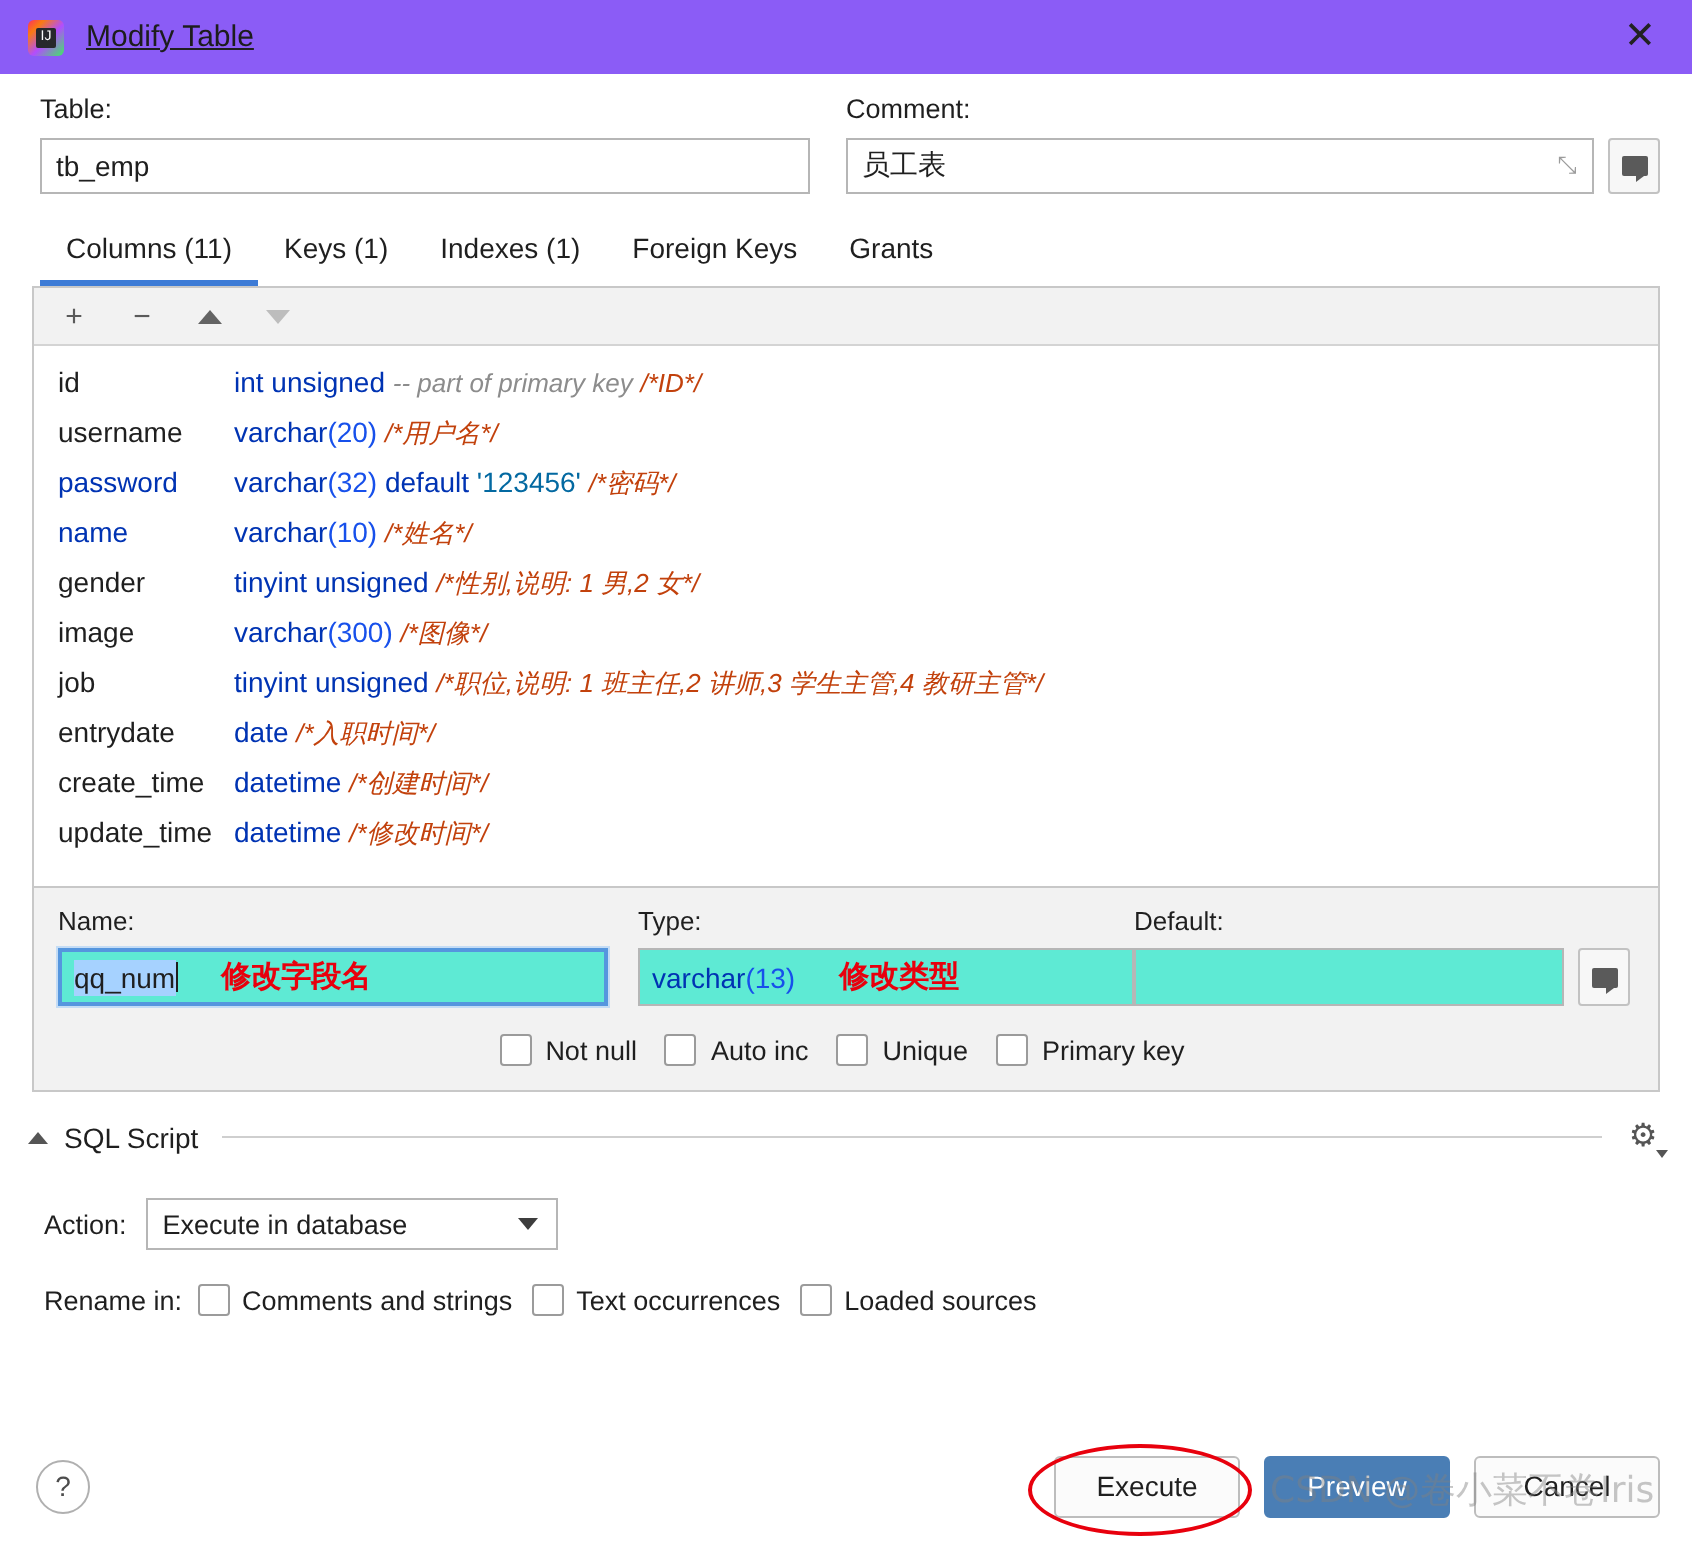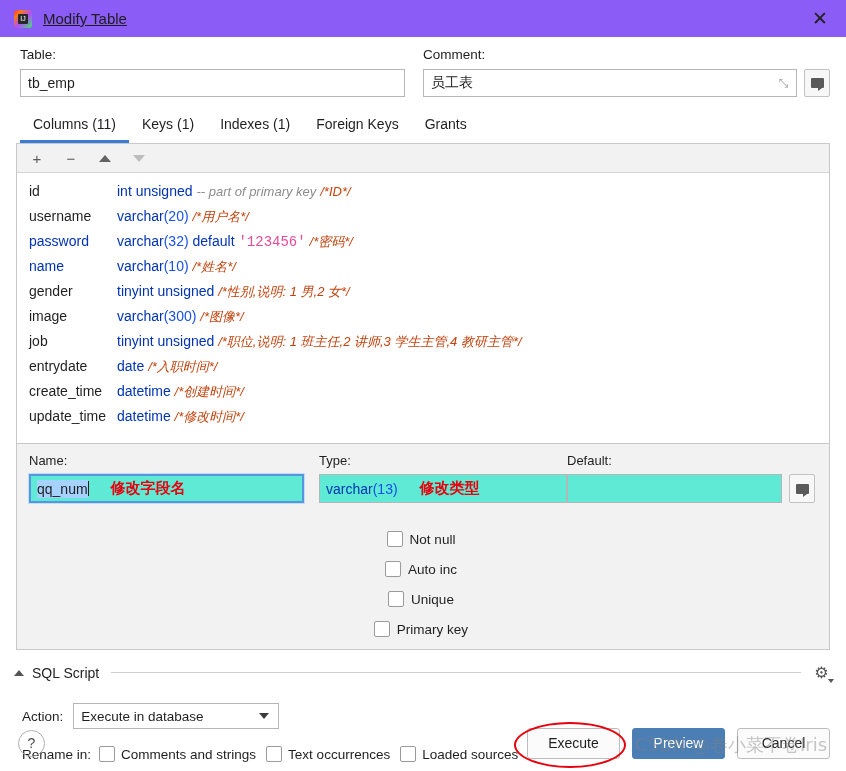--- a/index.html
+++ b/index.html
@@ -188,21 +188,21 @@
     padding-left: 12px;
     font-size: 14px;
     white-space: nowrap;
     cursor: default;
   }
   .cname { color: #1f1f1f; display: inline-block; }
   .cname.kw { color: #0033b3; }
   .ctype { color: #0033b3; }
   .cnum  { color: #1750eb; }
   .ckw   { color: #0033b3; }
-  .cstr  { color: #ec4899; font-family: Liberation Mono, monospace; }
+  .cstr  { color: #0369a1; }
   .ccomment { color: #c2410c; font-style: italic; font-size: 13px; }
   .cpk { color: #8c8c8c; font-style: italic; font-size: 13px; }
 
   
   .nm { display: inline-block; }
 
   
   .details {
     margin-top: 6px;
     border-top: 1px solid #c8c8c8;
@@ -251,24 +251,23 @@
     font-weight: bold;
     font-size: 15px;
     margin-left: 22px;
     font-family: "DejaVu Sans", sans-serif;
   }
   .def-input { flex: 1; }
   .checks {
     display: flex;
     justify-content: center;
     align-items: center;
-    margin-top: 28px;
+    margin-top: 14px;
     gap: 14px;
     padding-right: 2px;
-    flex-direction: column;
   }
   .chk-item {
     display: flex;
     align-items: center;
     gap: 7px;
     font-size: 13.5px;
     cursor: pointer;
   }
   .chk-box {
     width: 14px; height: 14px;

